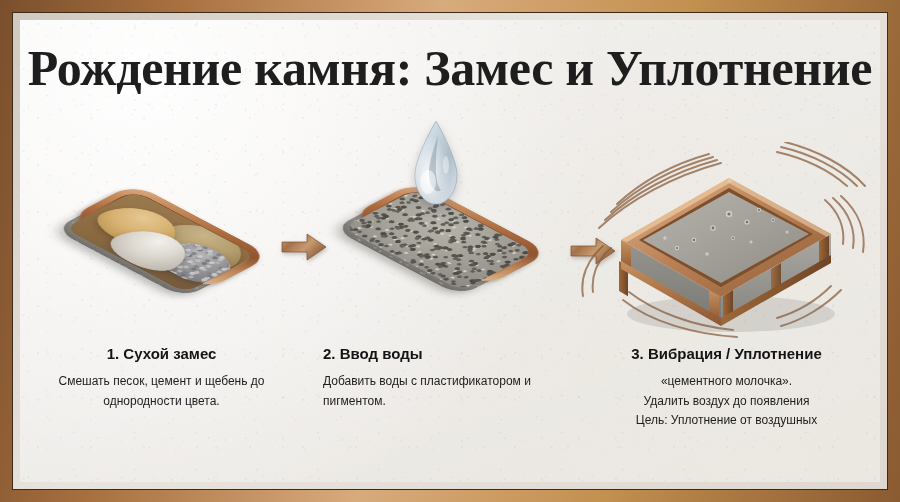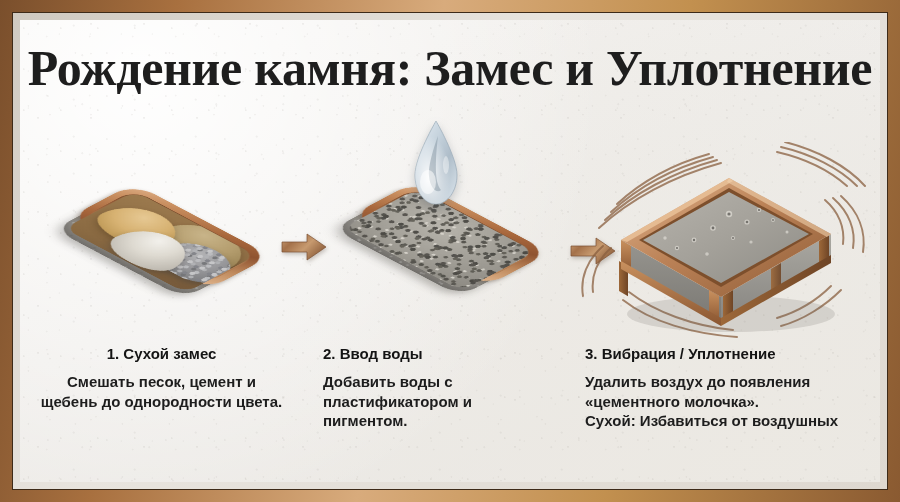--- a/index.html
+++ b/index.html
@@ -103,28 +103,27 @@
   
   .caption { position: absolute; left: 0; right: 0; top: 228px; }
   .cap-head {
     font-size: 15px;
     font-weight: bold;
     color: #141414;
     line-height: 19px;
     margin-bottom: 9px;
   }
   .cap-body {
-    font-size: 15px;
+    font-size: 12px;
     color: #1d1d1d;
     line-height: 19.5px;
-    font-weight: bold;
   }
   .c1 .caption { text-align: center; padding: 0 18px; }
   .c2 .caption { text-align: left; padding: 0 20px; }
-  .c3 .caption { text-align: left; padding: 0 12px 0 10px; }
+  .c3 .caption { text-align: center; padding: 0 12px 0 10px; }
 
   
   .arrow {
     position: absolute;
     width: 46px; height: 30px;
     filter: drop-shadow(1px 2px 2px rgba(80,60,45,.30));
   }
   .arrow-1 { left: 261px; top: 212px; }
   .arrow-2 { left: 550px; top: 216px; }
 
@@ -459,23 +458,23 @@
 
               <path d="M40 98 L148 36 L152 39 L46 100 Z" fill="#edc79f" opacity=".75"></path>
               <path d="M148 36 L250 92 L246 95 L146 40 Z" fill="#f0d0ab" opacity=".6"></path>
             </svg>
           </div>
         </div>
 
         <div class="caption">
           <div class="cap-head">3. Вибрация / Уплотнение</div>
           <div class="cap-body">
+            <div>«цементного молочка».</div>
             <div>Удалить воздух до появления</div>
-            <div>«цементного молочка».</div>
-            <div>Сухой: Избавиться от воздушных</div>
+            <div>Цель: Уплотнение от воздушных</div>
           </div>
         </div>
       </div>
 
     </div>
 
     <svg class="arrow arrow-1" viewBox="0 0 46 30">
       <defs>
         <linearGradient id="arrG" x1="0" y1="0" x2="1" y2="0.6">
           <stop offset="0%" stop-color="#cfa57c"></stop>

